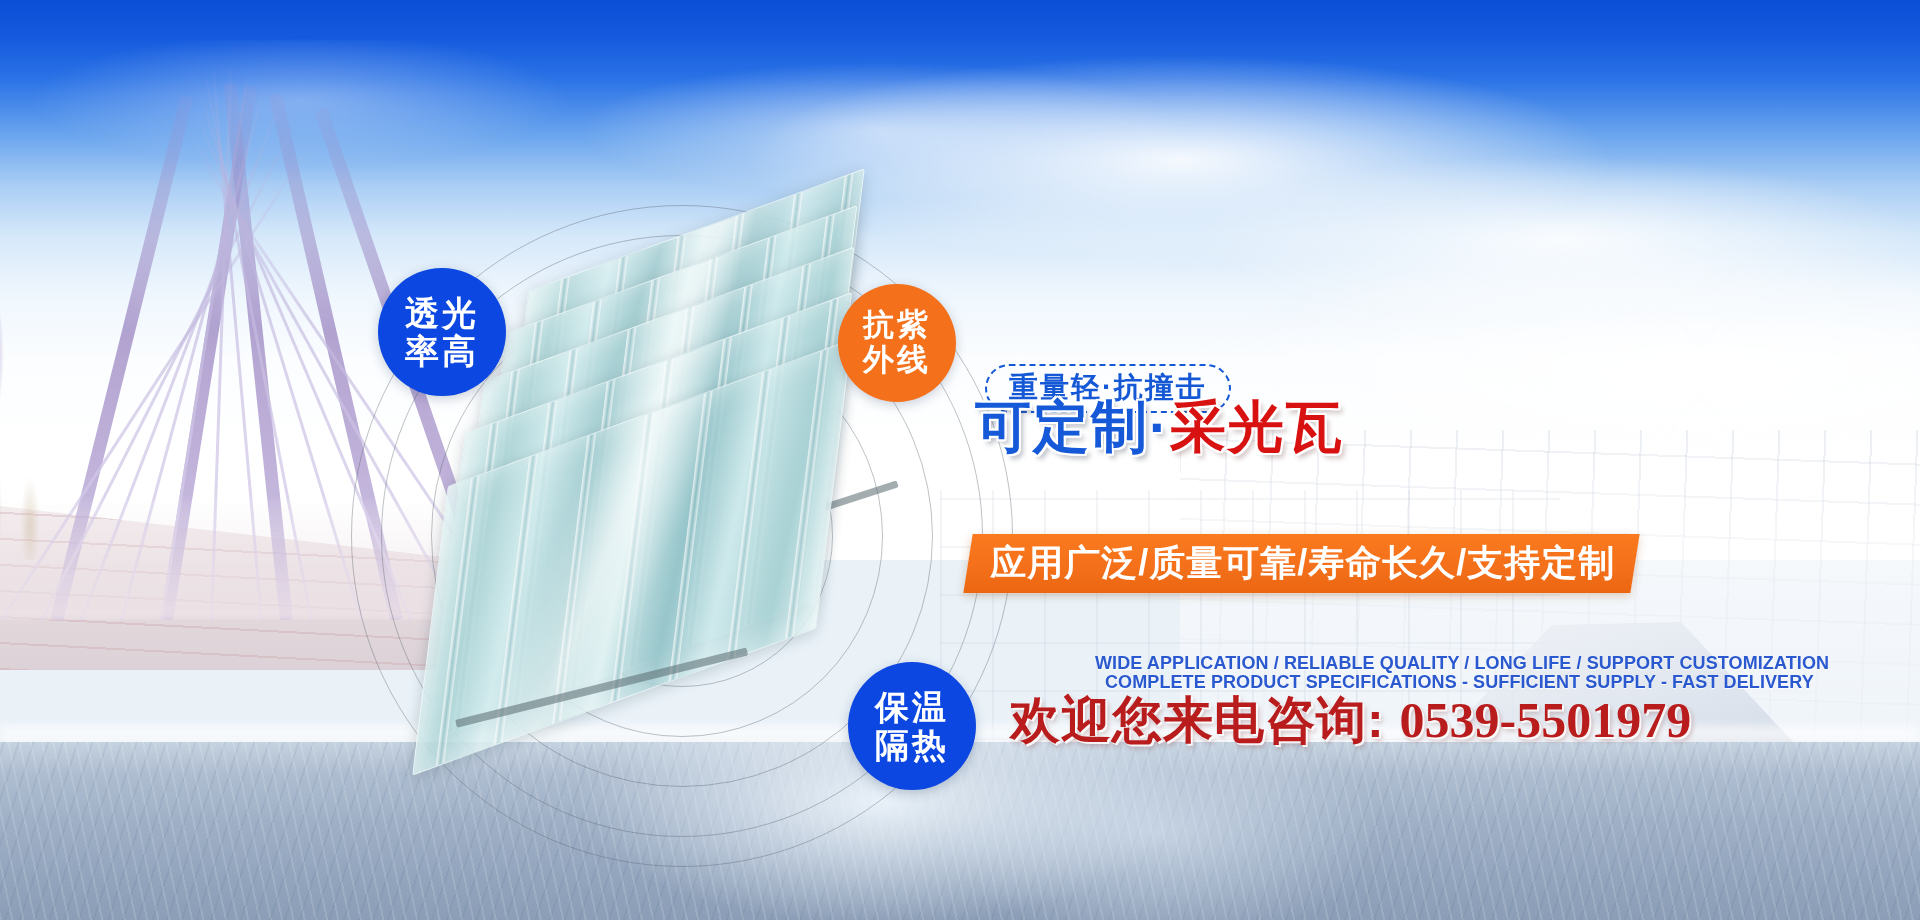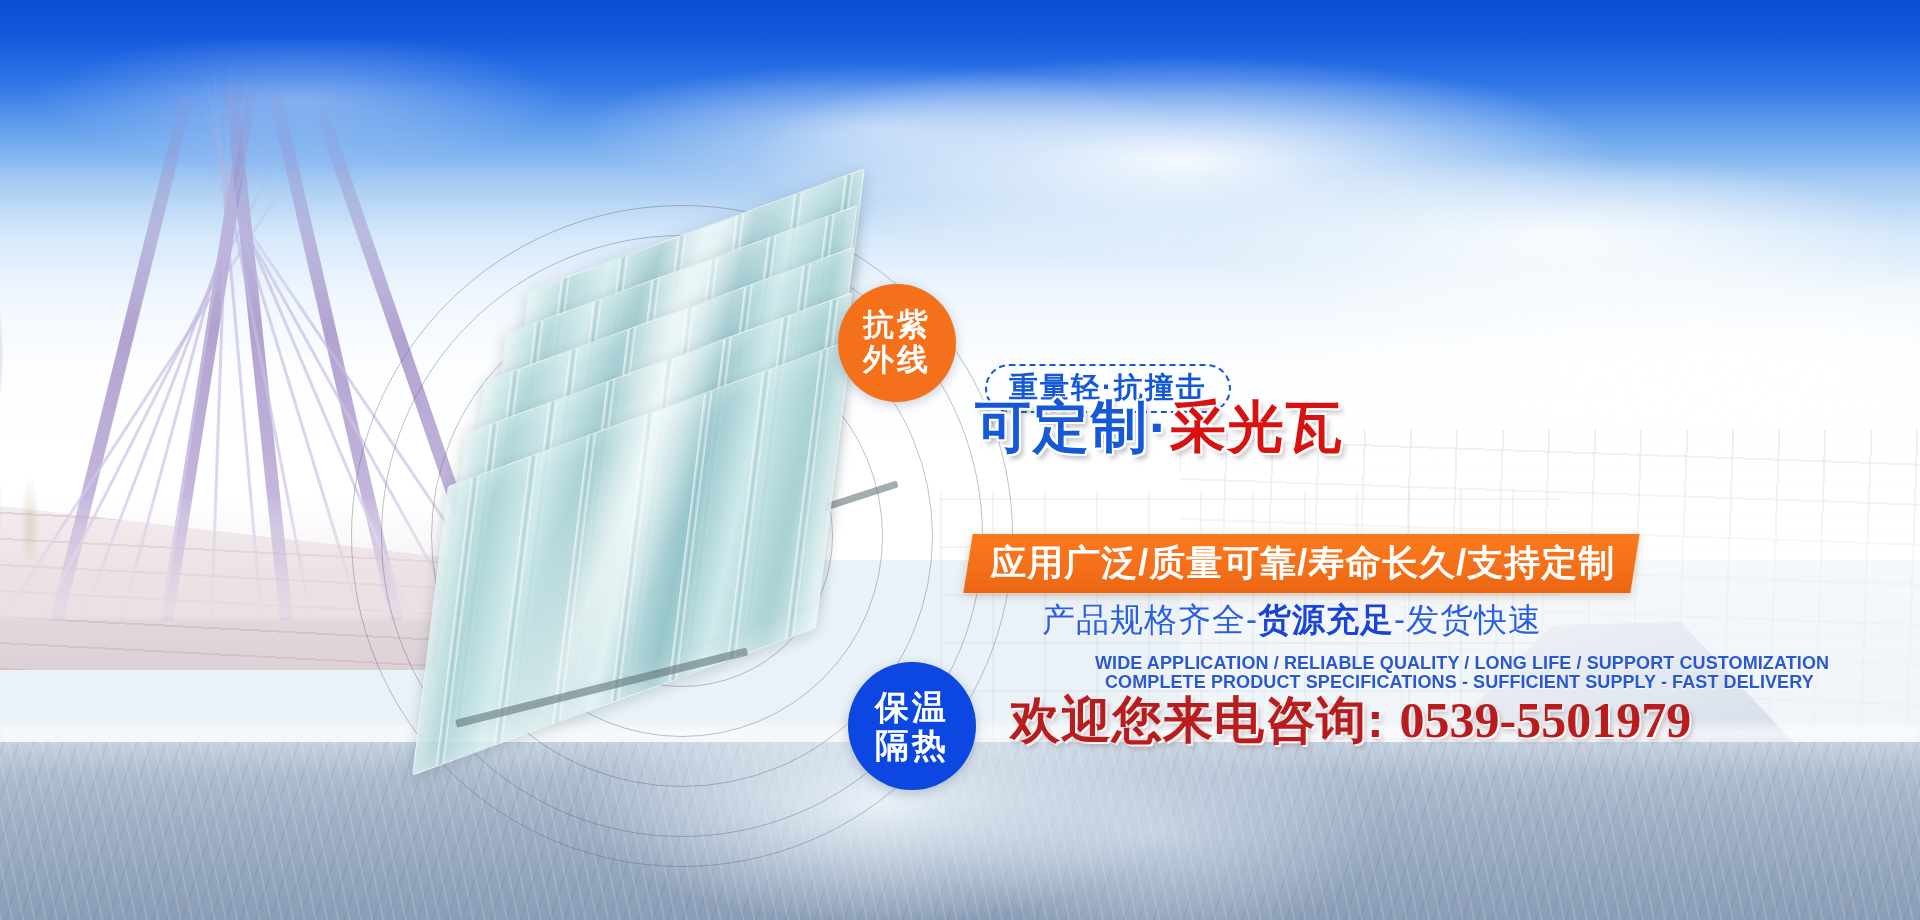--- a/index.html
+++ b/index.html
@@ -336,20 +336,24 @@
         <div class="rib" style="left:210px;"></div>
       <div class="rib" style="left:272px;"></div>
         <div class="rib" style="left:334px;"></div>
       <div class="rib" style="left:396px;"></div>
       <div class="sheet-gloss"></div>
     </div>
 
     <div class="edge-dark" style="left:-22px; top:398px; width:300px; height:8px; transform:rotate(6deg);"></div>
   </div>
 
+  <div class="badge" style="left:378px;top:268px;width:128px;height:128px;background:#0b47e0;font-size:34px;">
+    <span>透光</span>
+    <span>率高</span>
+  </div>
 
   <div class="badge" style="left:838px;top:284px;width:118px;height:118px;background:#f4701a;font-size:31px;">
     <span>抗紫</span>
     <span>外线</span>
   </div>
 
 
   <div class="badge" style="left:848px;top:662px;width:128px;height:128px;background:#0b47e0;font-size:34px;">
     <span>保温</span>
     <span>隔热</span>
@@ -358,20 +362,19 @@
   <div class="pill">重量轻·抗撞击</div>
 
   <div class="headline">
     <span class="h-blue">可定制</span><span class="h-dot">·</span><span class="h-red">采光瓦</span>
   </div>
 
   <div class="orange-bar">
     <span class="txt">应用广泛/质量可靠/寿命长久/支持定制</span>
   </div>
 
-  <div class="subline"><span>产品规格齐全-</span><b>货源充足</b><span>-发货快速</span></div>
 
   <div class="en en1">WIDE APPLICATION / RELIABLE QUALITY / LONG LIFE / SUPPORT CUSTOMIZATION</div>
   <div class="en en2">COMPLETE PRODUCT SPECIFICATIONS - SUFFICIENT SUPPLY - FAST DELIVERY</div>
 
   <div class="phone"><span>欢迎您来电咨询:</span> <span class="num">0539-5501979</span></div>
 
 </div>
 
 </body></html>

